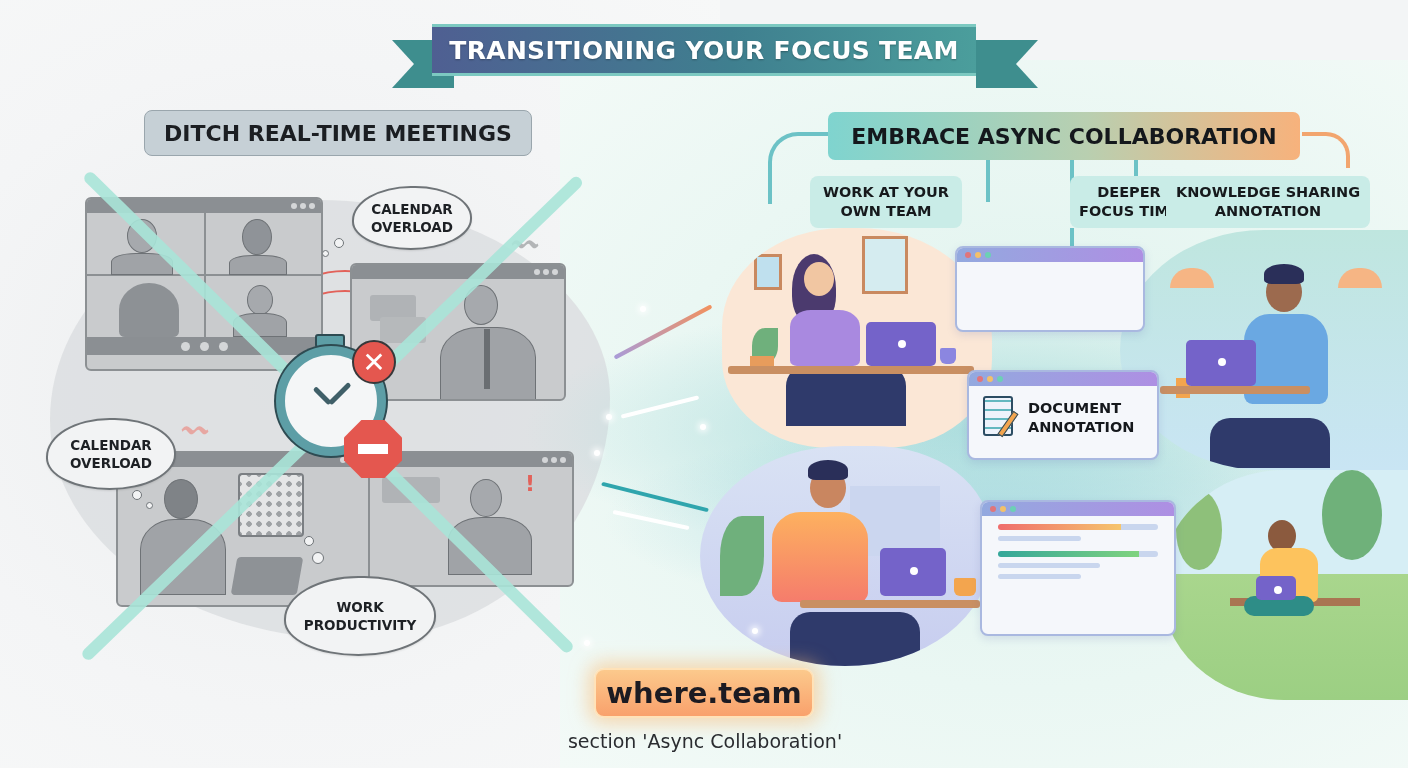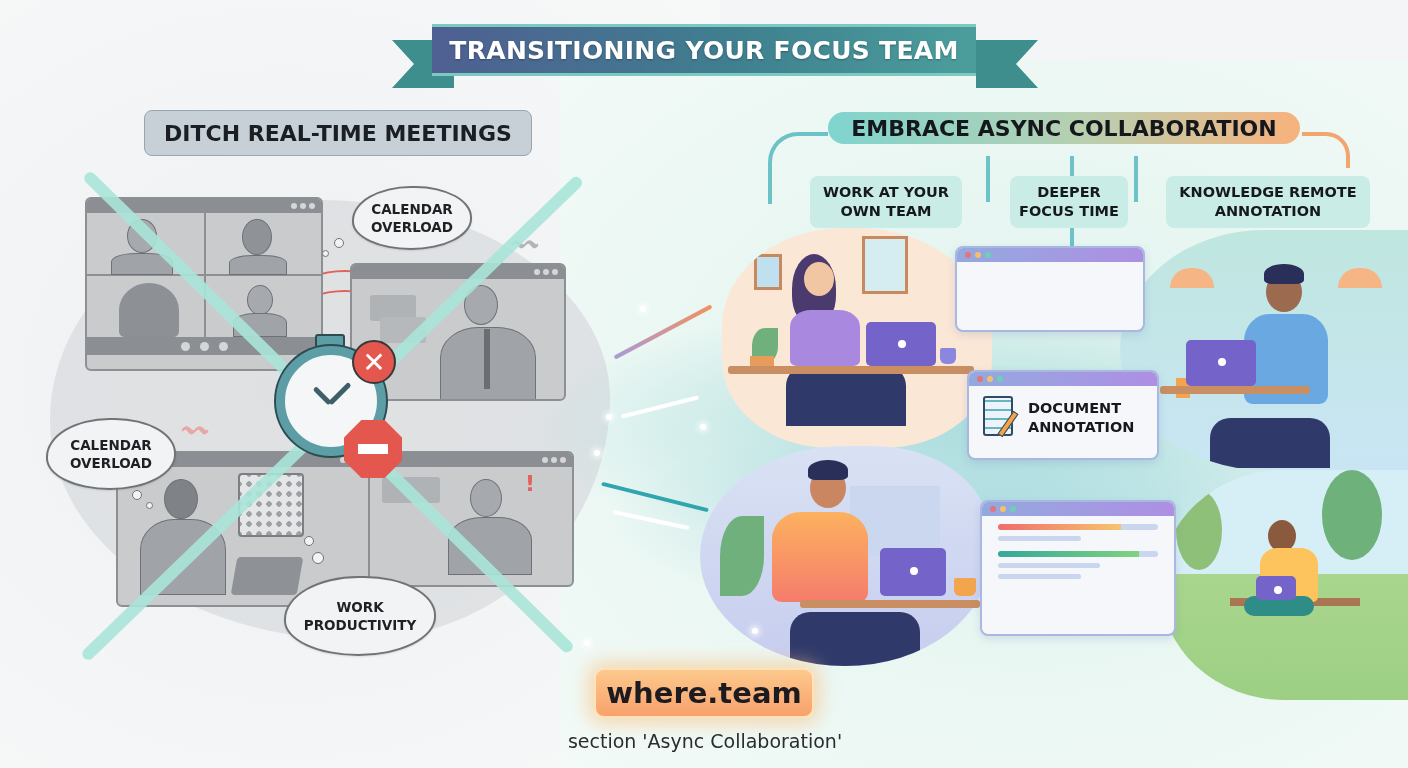--- a/index.html
+++ b/index.html
@@ -30,21 +30,21 @@
 .xline{height:12px;background:#a8e4d8;opacity:.9;transform-origin:left center;z-index:7;border-radius:6px}
 
 .clock{left:276px;top:346px;width:110px;height:110px;border-radius:50%;background:#f4f6f7;border:9px solid #5d9ea6;z-index:8;box-shadow:0 0 0 2px #2e4b52}
 .clock-top{left:315px;top:334px;width:30px;height:14px;background:#5d9ea6;border:2px solid #2e4b52;border-radius:3px;z-index:8}
 .hand{background:#3f5f68;height:5px;border-radius:3px;transform-origin:left center;z-index:9}
 .xbadge{left:352px;top:340px;width:44px;height:44px;border-radius:50%;background:#e4574f;border:2px solid #37383a;color:#fff;font-size:28px;font-weight:bold;display:flex;align-items:center;justify-content:center;z-index:10}
 .stop{left:344px;top:420px;width:58px;height:58px;background:#e4574f;clip-path:polygon(30% 0,70% 0,100% 30%,100% 70%,70% 100%,30% 100%,0 70%,0 30%);z-index:10;display:flex;align-items:center;justify-content:center}
 .stop i{display:block;width:30px;height:10px;background:#fff}
 .redline{border:2px solid #e2625a;border-color:#e2625a transparent transparent transparent;border-radius:50%;z-index:1}
 
-.embrace{left:828px;top:112px;width:472px;height:32px;border-radius:20px;background:linear-gradient(90deg,#7fd4cf,#b9cfb0 55%,#f7b27c);display:flex;align-items:center;justify-content:center;font-weight:bold;font-size:22px;color:#14181c;z-index:5}
+.embrace{left:828px;top:112px;width:472px;height:48px;border-radius:7px;background:linear-gradient(90deg,#7fd4cf,#b9cfb0 55%,#f7b27c);display:flex;align-items:center;justify-content:center;font-weight:bold;font-size:22px;color:#14181c;z-index:5}
 .pill{background:#c9ece7;border-radius:8px;display:flex;align-items:center;justify-content:center;text-align:center;font-weight:bold;font-size:14.5px;line-height:19px;color:#16191c;z-index:5}
 .arrow-path{border:4px solid #6cc2c6;z-index:3}
 .card{background:#f5f7fb;border:2px solid #a9b8e0;border-radius:8px;z-index:6;box-shadow:0 3px 8px rgba(100,110,180,.18);overflow:hidden}
 .card .cbar{height:14px;background:linear-gradient(90deg,#93a9df,#ae8fe3);display:flex;align-items:center;gap:4px;padding-left:8px}
 .card .cbar i{display:block;width:6px;height:6px;border-radius:50%}
 .card .ctext{font-weight:bold;font-size:14.5px;line-height:19px;color:#15181c}
 .scene{border-radius:50%;overflow:hidden;z-index:2}
 .wave{border-radius:50%;z-index:1}
 .brand{left:594px;top:668px;width:220px;height:50px;border-radius:10px;background:linear-gradient(180deg,#fcc98c,#f9a16c);border:2px solid #ffe2b8;box-shadow:0 0 18px 6px rgba(250,190,120,.55);display:flex;align-items:center;justify-content:center;font-weight:bold;font-size:29px;color:#1c1b22;z-index:6}
 .caption{left:500px;top:730px;width:410px;text-align:center;font-size:19px;color:#2a2c30;z-index:6}
@@ -175,25 +175,25 @@
 <div class="abs arrow-path" style="left:768px;top:132px;width:60px;height:72px;border-right:none;border-bottom:none;border-radius:30px 0 0 0;border-color:#6cc2c6 transparent transparent #6cc2c6"></div>
 <div class="abs arrow-path" style="left:1302px;top:132px;width:48px;height:36px;border-left:none;border-bottom:none;border-radius:0 24px 0 0;border-color:#f2a56e #f2a56e transparent transparent"></div>
 <div class="abs" style="left:986px;top:156px;width:4px;height:46px;background:#6cc2c6;z-index:3"></div>
 <div class="abs" style="left:1070px;top:156px;width:4px;height:42px;background:#6cc2c6;z-index:3"></div>
 <div class="abs" style="left:1134px;top:156px;width:4px;height:46px;background:#6cc2c6;z-index:3"></div>
 <div class="abs" style="left:1070px;top:228px;width:4px;height:18px;background:#6cc2c6;z-index:3"></div>
 
 <div class="abs pill" style="left:810px;top:176px;width:152px;height:52px">
     <span><span>WORK AT YOUR</span><br><span>OWN TEAM</span></span>
   </div>
-<div class="abs pill" style="left:1010px;top:176px;width:118px;height:52px">
+<div class="abs pill" style="left:1070px;top:176px;width:118px;height:52px">
     <span><span>DEEPER</span><br><span>FOCUS TIME</span></span>
   </div>
 <div class="abs pill" style="left:1166px;top:176px;width:204px;height:52px">
-    <span><span>KNOWLEDGE REMOTE</span><br><span>ANNOTATION</span></span>
+    <span><span>KNOWLEDGE SHARING</span><br><span>ANNOTATION</span></span>
   </div>
 
 <div class="abs scene" style="left:722px;top:228px;width:270px;height:220px;background:#fbe7d6;border-radius:45% 50% 40% 40%">
   <div style="position:absolute;left:32px;top:26px;width:28px;height:36px;border:3px solid #c9895f;background:#bfe0ee"></div>
   <div style="position:absolute;left:140px;top:8px;width:46px;height:58px;border:3px solid #c9895f;background:#d5ecf0"></div>
   <div style="position:absolute;left:82px;top:34px;width:30px;height:34px;background:#f1c6a2;border-radius:50%"></div>
   <div style="position:absolute;left:70px;top:26px;width:44px;height:70px;background:#4b3a6e;border-radius:50% 50% 40% 40%;z-index:-1"></div>
   <div style="position:absolute;left:68px;top:82px;width:70px;height:56px;background:#a989e0;border-radius:30% 30% 10% 10%"></div>
   <div style="position:absolute;left:30px;top:100px;width:26px;height:36px;background:#6fb07c;border-radius:50% 0"></div>
   <div style="position:absolute;left:28px;top:128px;width:24px;height:18px;background:#e79c5c;border-radius:0 0 4px 4px"></div>

